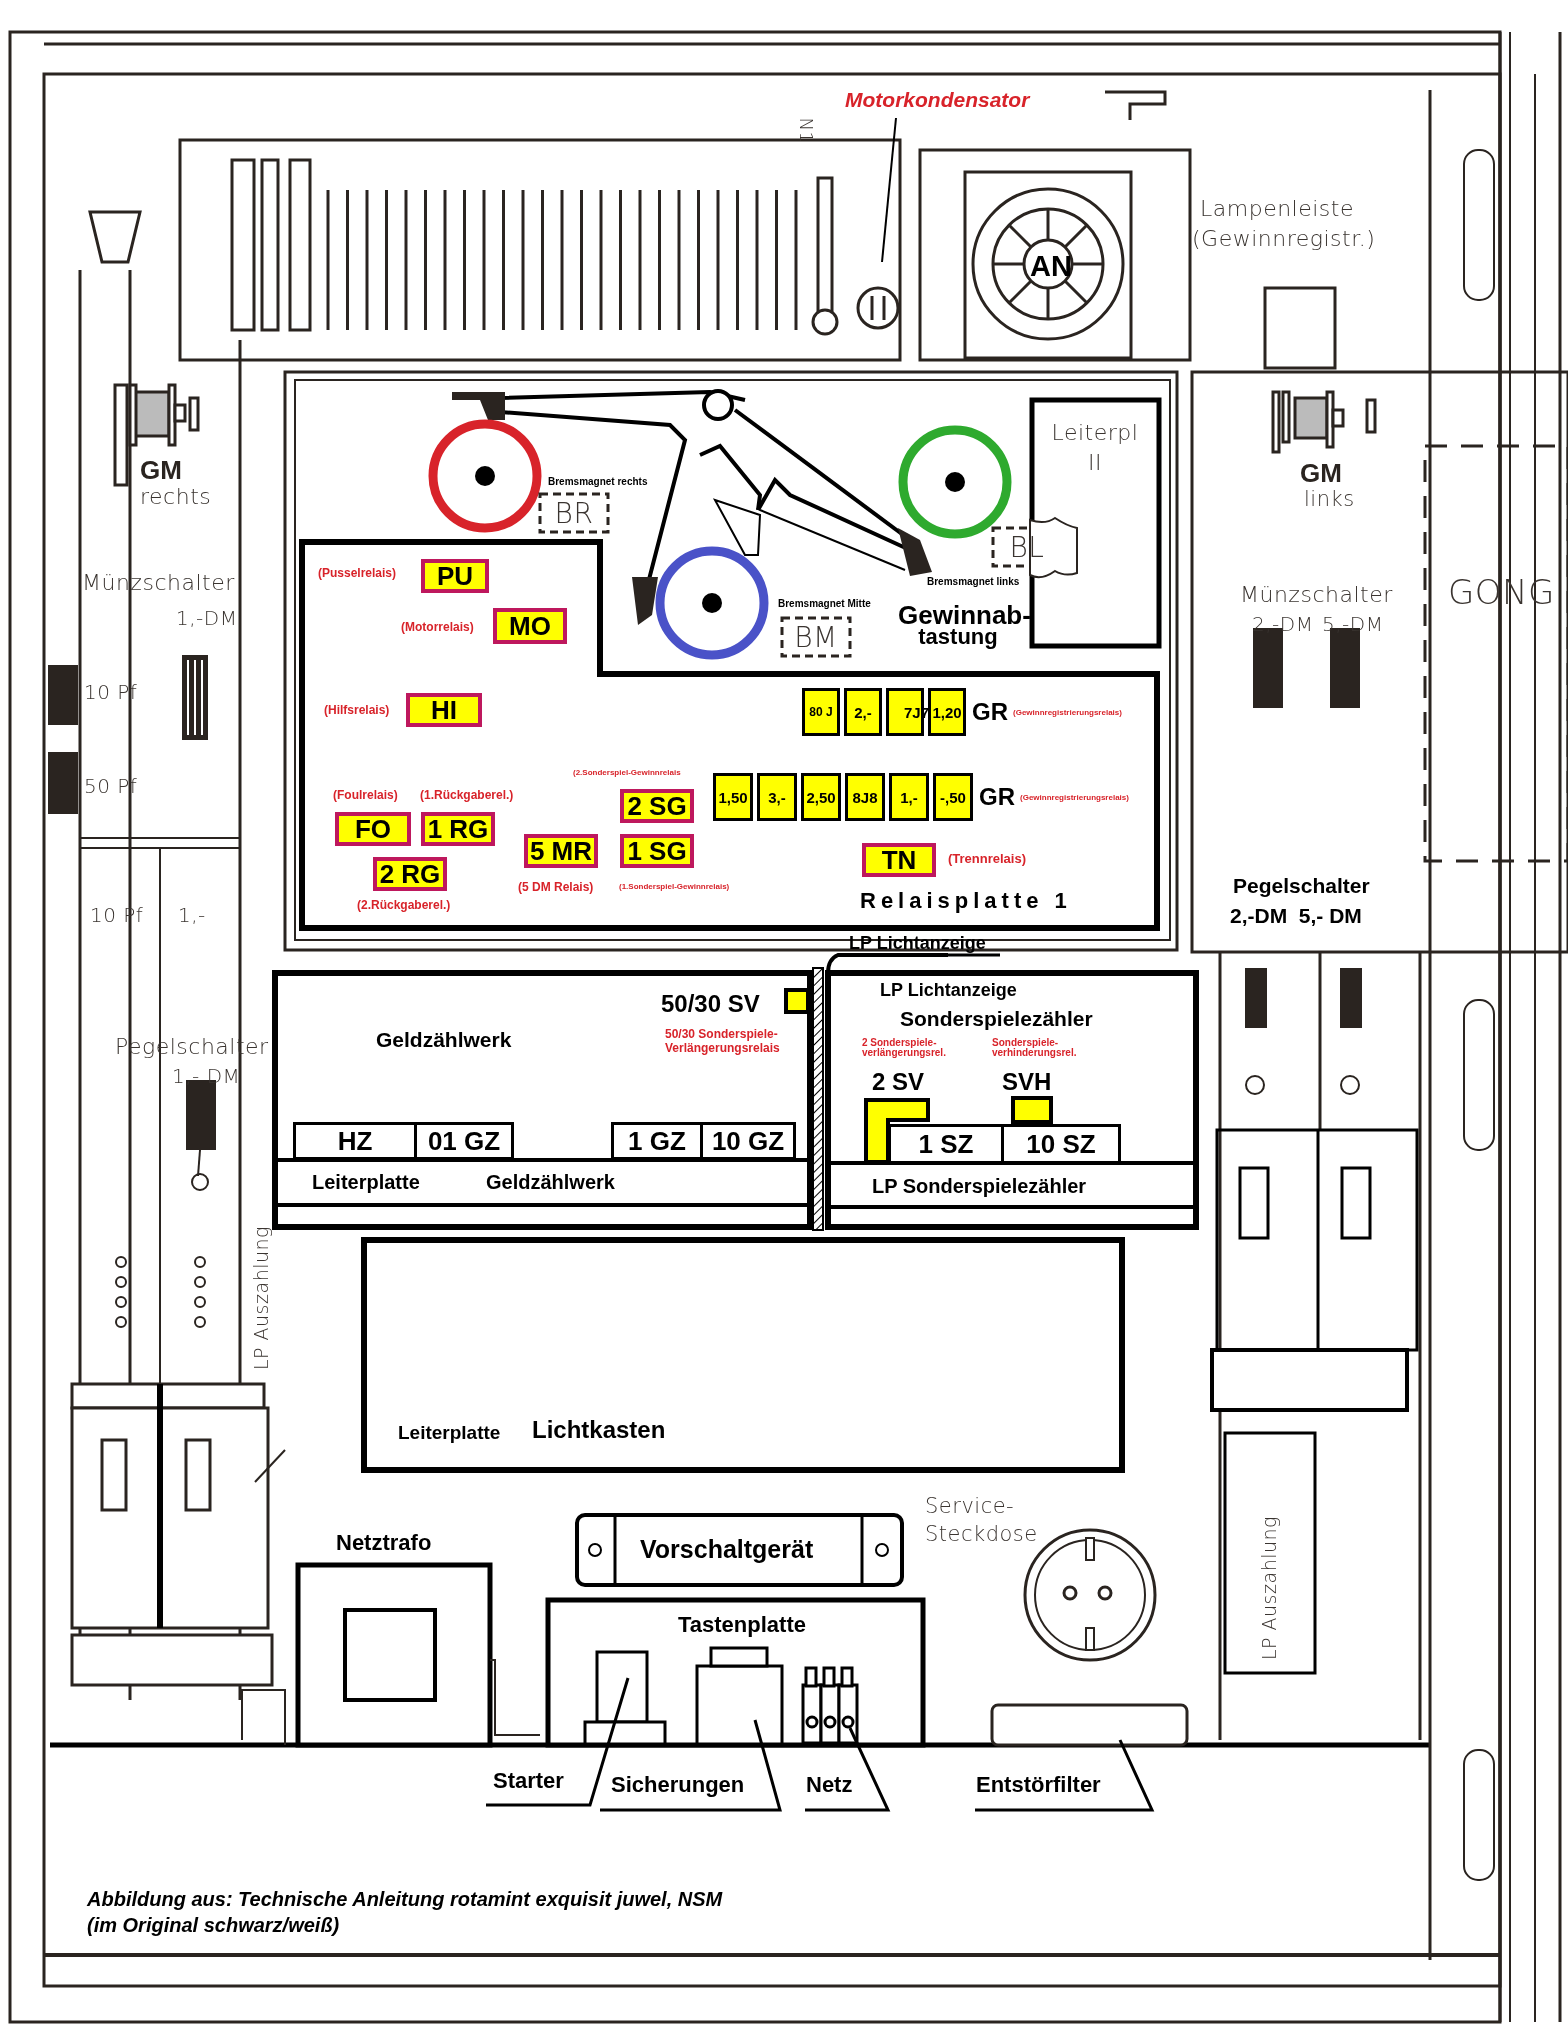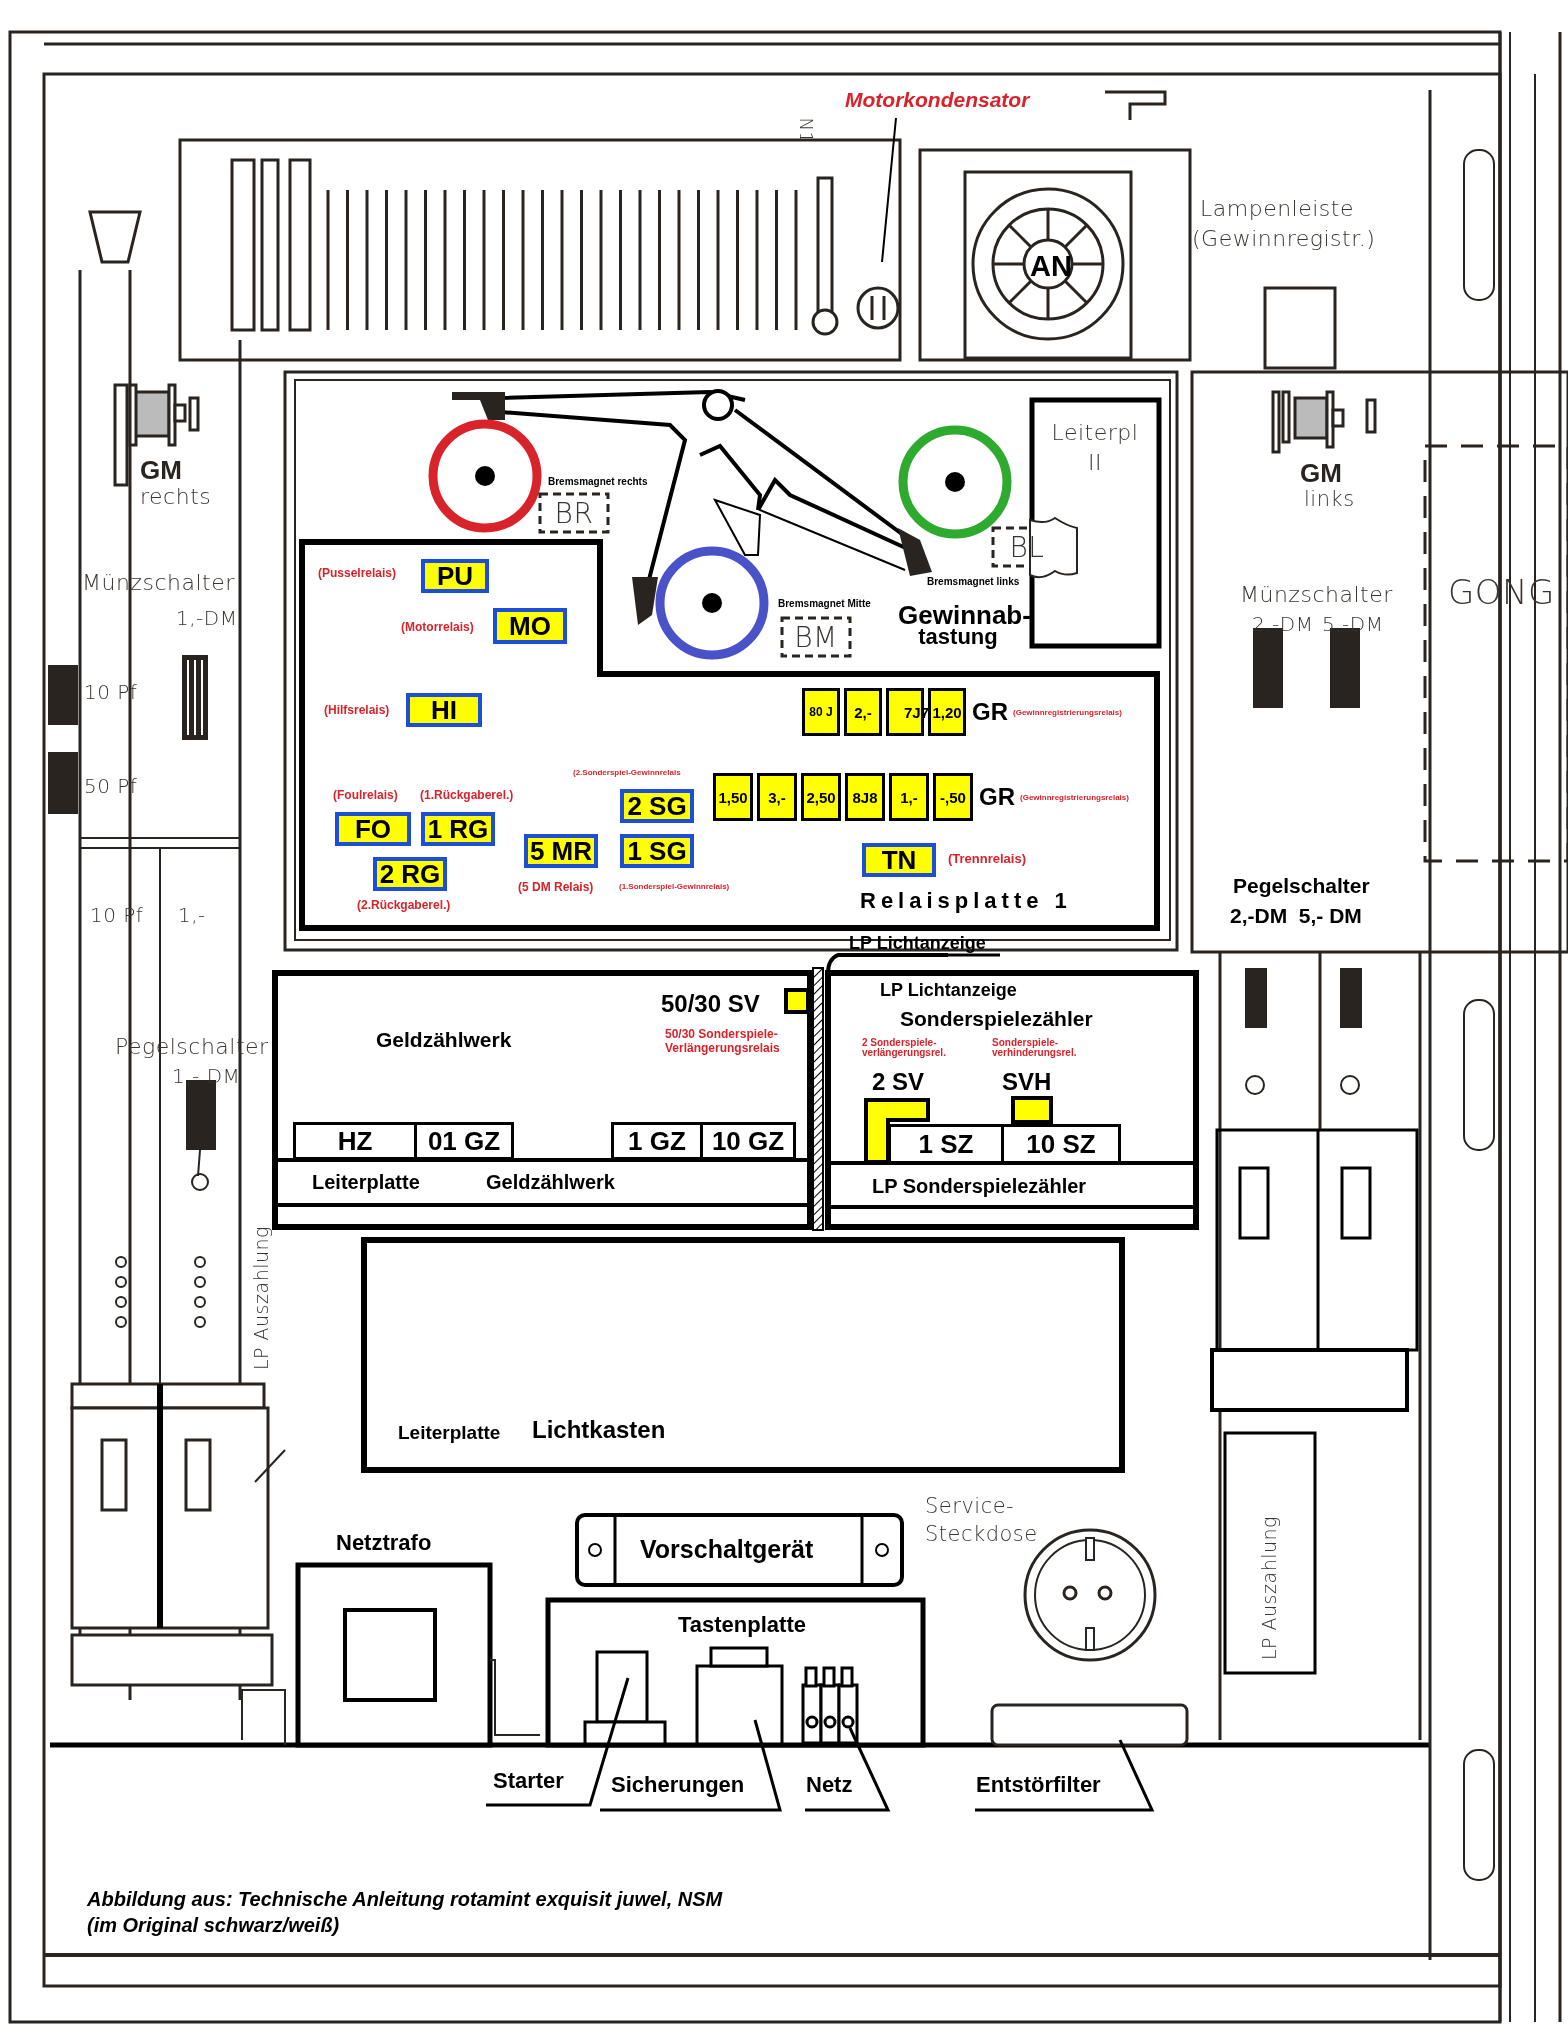--- a/index.html
+++ b/index.html
@@ -2,21 +2,21 @@
 <html><head>
 <meta charset="utf-8">
 <style>
   html, body { margin:0; padding:0; background:#ffffff; }
   body { width:1568px; height:2032px; position:relative; overflow:hidden;
          font-family:"Liberation Sans", sans-serif; color:#000; }
   .abs { position:absolute; }
   .tech { font-family:"DejaVu Sans", sans-serif; color:#3a3430; font-weight:300; letter-spacing:0.5px; }
   .bold { font-weight:bold; }
   .red { color:#d8232a; font-weight:bold; }
-  .relay { position:absolute; background:#ffff00; border:4px solid #1d4ed8; font-weight:bold;
+  .relay { position:absolute; background:#ffff00; border:4px solid #be185d; font-weight:bold;
            display:flex; align-items:center; justify-content:center; font-size:26px; box-sizing:border-box; }
   .gr-cell { background:#ffff00; border:3px solid #000; font-weight:bold; font-size:15px;
              display:flex; align-items:center; justify-content:center; text-align:center;
              box-sizing:border-box; height:48px; margin-right:4px; line-height:15px; }
   .counter { position:absolute; background:#fff; border:3px solid #000; font-weight:bold;
              font-size:26px; display:flex; align-items:center; justify-content:center; box-sizing:border-box; }
   .lbl-center { display:flex; align-items:center; justify-content:center; text-align:center; }
   svg { position:absolute; left:0; top:0; }
 </style>
 </head>

